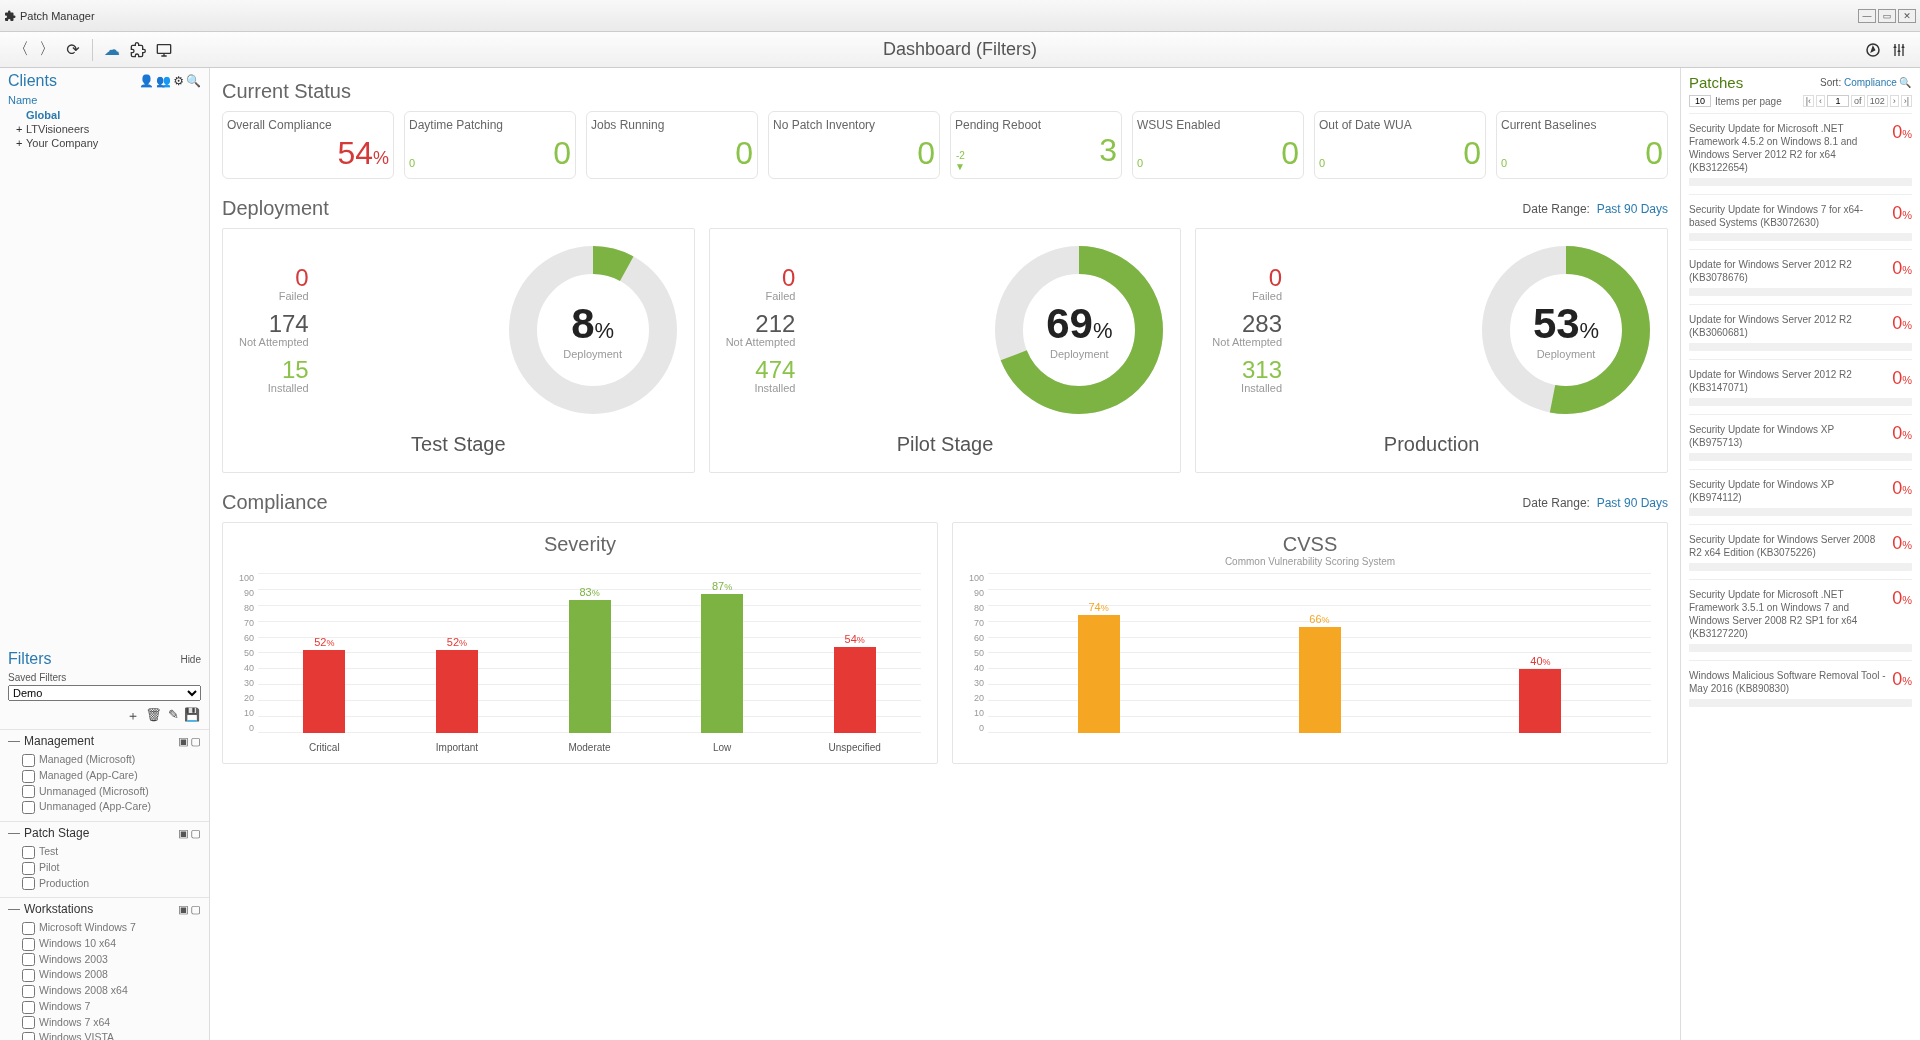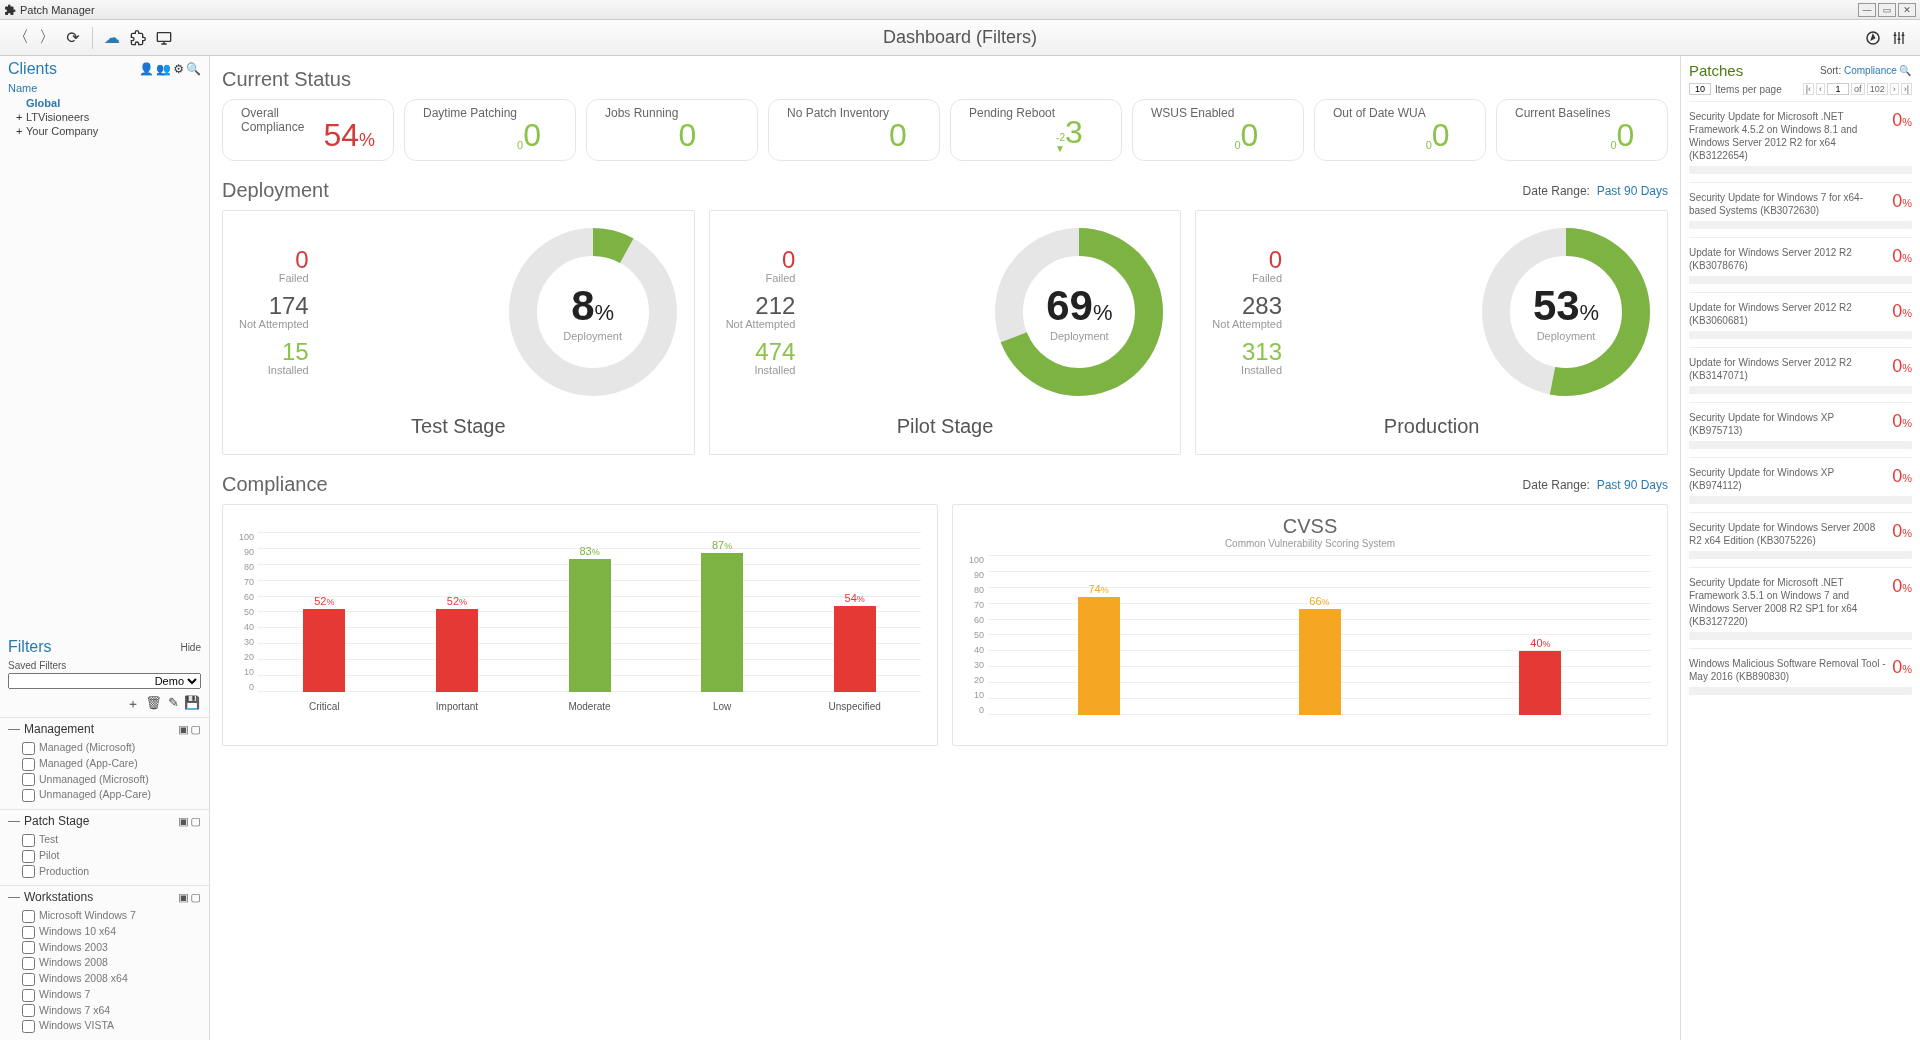--- a/index.html
+++ b/index.html
@@ -1,17 +1,17 @@
 <!DOCTYPE html>
 <html><head>
 <meta charset="utf-8">
 <style>
 * { margin: 0; padding: 0; box-sizing: border-box; font-family: "Segoe UI", Arial, sans-serif; }
 body { background: #fff; font-size: 12px; color: #333; overflow: hidden; }
-.titlebar { height: 20px; background: linear-gradient(#f8f8f8,#eaeaea); border-bottom: 1px solid #ccc; display: flex; align-items: center; padding: 0 4px; font-size: 11px; color: #333; }
+.titlebar { height: 32px; background: linear-gradient(#f8f8f8,#eaeaea); border-bottom: 1px solid #ccc; display: flex; align-items: center; padding: 0 4px; font-size: 11px; color: #333; }
 .titlebar .puzzle { width: 12px; height: 12px; margin-right: 4px; }
 .titlebar .winbtns { margin-left: auto; display: flex; gap: 2px; }
 .titlebar .winbtns span { width: 18px; height: 14px; border: 1px solid #999; display: flex; align-items: center; justify-content: center; font-size: 9px; color: #555; background: #f0f0f0; }
 .toolbar { height: 36px; background: linear-gradient(#fdfdfd,#f0f0f0); border-bottom: 1px solid #ccc; display: flex; align-items: center; padding: 0 8px; }
 .toolbar .tbicon { width: 22px; height: 22px; display: flex; align-items: center; justify-content: center; font-size: 16px; color: #333; margin: 0 2px; cursor: pointer; }
 .toolbar .sep { width: 1px; height: 22px; background: #ccc; margin: 0 6px; }
 .toolbar .title { position: absolute; left: 50%; transform: translateX(-50%); font-size: 18px; color: #555; font-weight: 300; }
 .toolbar .right { margin-left: auto; display: flex; }
 .main { display: flex; height: calc(100vh - 56px); }
 .sidebar { width: 210px; border-right: 1px solid #ddd; background: #fbfbfb; display: flex; flex-direction: column; font-size: 11px; color: #444; }
@@ -20,34 +20,34 @@
 .sidebar .panel-head .icons span { cursor: pointer; }
 .sidebar .label { padding: 0 8px; color: #2a7ab0; font-size: 11px; }
 .sidebar .tree { padding: 2px 8px 8px 16px; }
 .sidebar .tree .item { padding: 1px 0; cursor: pointer; }
 .sidebar .tree .item.global { color: #2a7ab0; font-weight: 600; padding-left: 10px; }
 .sidebar .tree .expander { display: inline-block; width: 10px; color: #333; }
 .filters { margin-top: auto; }
 .filters .fhead { display: flex; align-items: center; padding: 4px 8px; color: #2a7ab0; font-size: 16px; }
 .filters .hide { margin-left: auto; font-size: 10px; color: #555; cursor: pointer; }
 .filters .saved { padding: 0 8px; font-size: 10px; color: #555; }
-.filters select { width: calc(100% - 16px); margin: 2px 8px; font-size: 11px; text-align: right; }
+.filters select { width: calc(100% - 16px); margin: 2px 8px; font-size: 11px; }
 .filters .actions { display: flex; justify-content: flex-end; gap: 6px; padding: 4px 8px; font-size: 13px; color: #444; }
 .filters .actions span { cursor: pointer; }
 .filters .group { border-top: 1px solid #e4e4e4; }
 .filters .group-head { display: flex; align-items: center; padding: 4px 8px; font-weight: 400; font-size: 12px; color: #333; cursor: pointer; }
 .filters .group-head .minus { margin-right: 4px; color: #666; }
 .filters .group-head .gicons { margin-left: auto; display: flex; gap: 2px; font-size: 11px; color: #555; }
 .filters .opts { padding: 0 8px 6px 22px; }
 .filters .opts label { display: block; padding: 1px 0; font-size: 10.5px; color: #777; cursor: pointer; }
 .filters .opts input { margin-right: 4px; vertical-align: middle; }
 .content { flex: 1; overflow: auto; padding: 8px 12px; background: #fff; }
 .sec-title { font-size: 20px; color: #666; font-weight: 300; margin: 4px 0 8px; }
 .status-row { display: flex; gap: 10px; }
-.status-card { flex: 1; border: 1px solid #e5e5e5; border-radius: 12px; padding: 6px 18px; display: flex; flex-direction: row; min-height: 62px; }
+.status-card { flex: 1; border: 1px solid #e5e5e5; border-radius: 6px; padding: 6px 4px; display: flex; flex-direction: column; min-height: 62px; }
 .status-card .hdr { font-size: 12px; color: #666; }
 .status-card .val { font-size: 32px; text-align: right; font-weight: 300; margin-top: auto; }
 .status-card .val .pct { font-size: 18px; }
 .red { color: #d43a3a; }
 .green { color: #8bc34a; }
 .deploy-head, .comp-head { display: flex; align-items: center; margin: 18px 0 8px; }
 .deploy-head .range, .comp-head .range { margin-left: auto; font-size: 12px; color: #555; }
 .deploy-head .range a, .comp-head .range a { color: #2a7ab0; cursor: pointer; }
 .deploy-row { display: flex; gap: 14px; }
 .deploy-card { flex: 1; border: 1px solid #e5e5e5; border-radius: 2px; padding: 16px; display: flex; flex-direction: column; align-items: center; }
@@ -338,20 +338,21 @@
     <div class="stage">Production</div>
         </div>
       </div>
 
     <div class="comp-head">
       <div class="sec-title" style="margin:0">Compliance</div>
       <div class="range"><span>Date Range:</span>&nbsp;&nbsp;<a>Past 90 Days</a></div>
     </div>
     <div class="comp-row" id="comp-row">
         <div class="comp-card">
+          <div class="ctitle">Severity</div>
           <div class="csub">&nbsp;</div>
     <div class="barchart">
       <div class="yaxis">
               <div>100</div>
               <div>90</div>
               <div>80</div>
               <div>70</div>
               <div>60</div>
               <div>50</div>
               <div>40</div>

